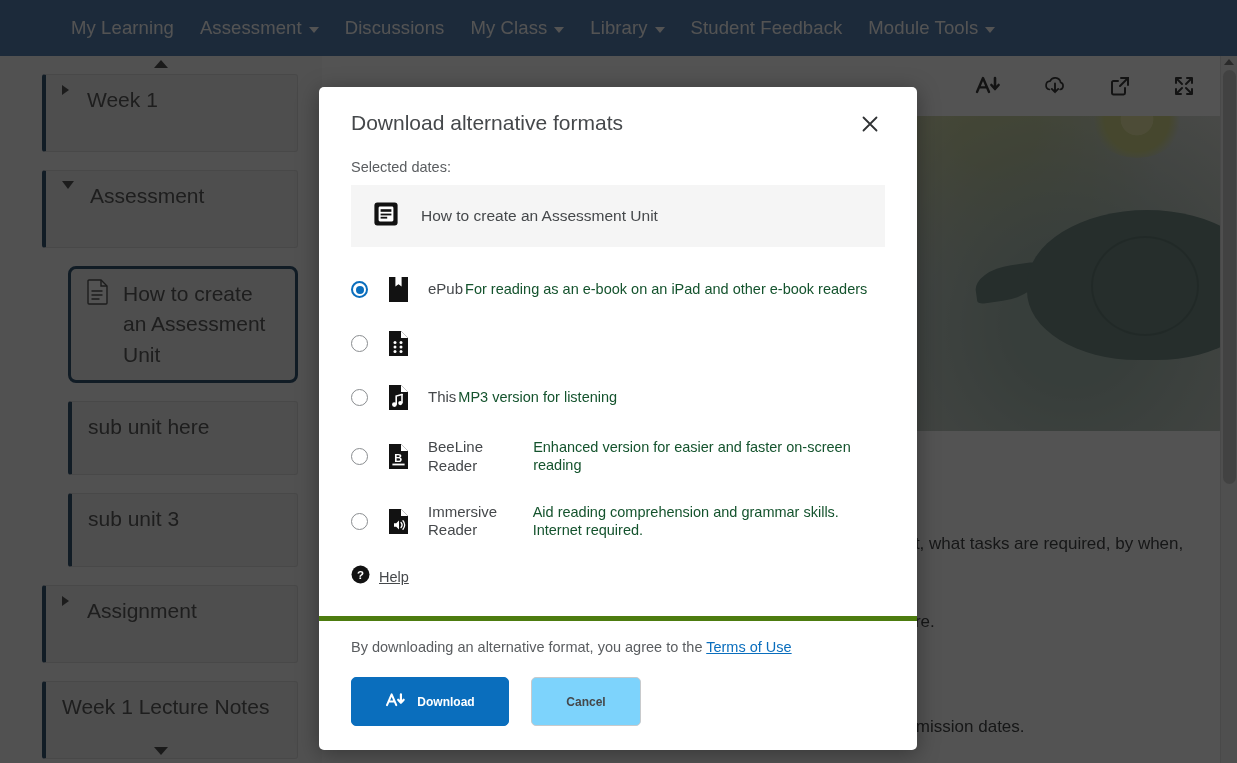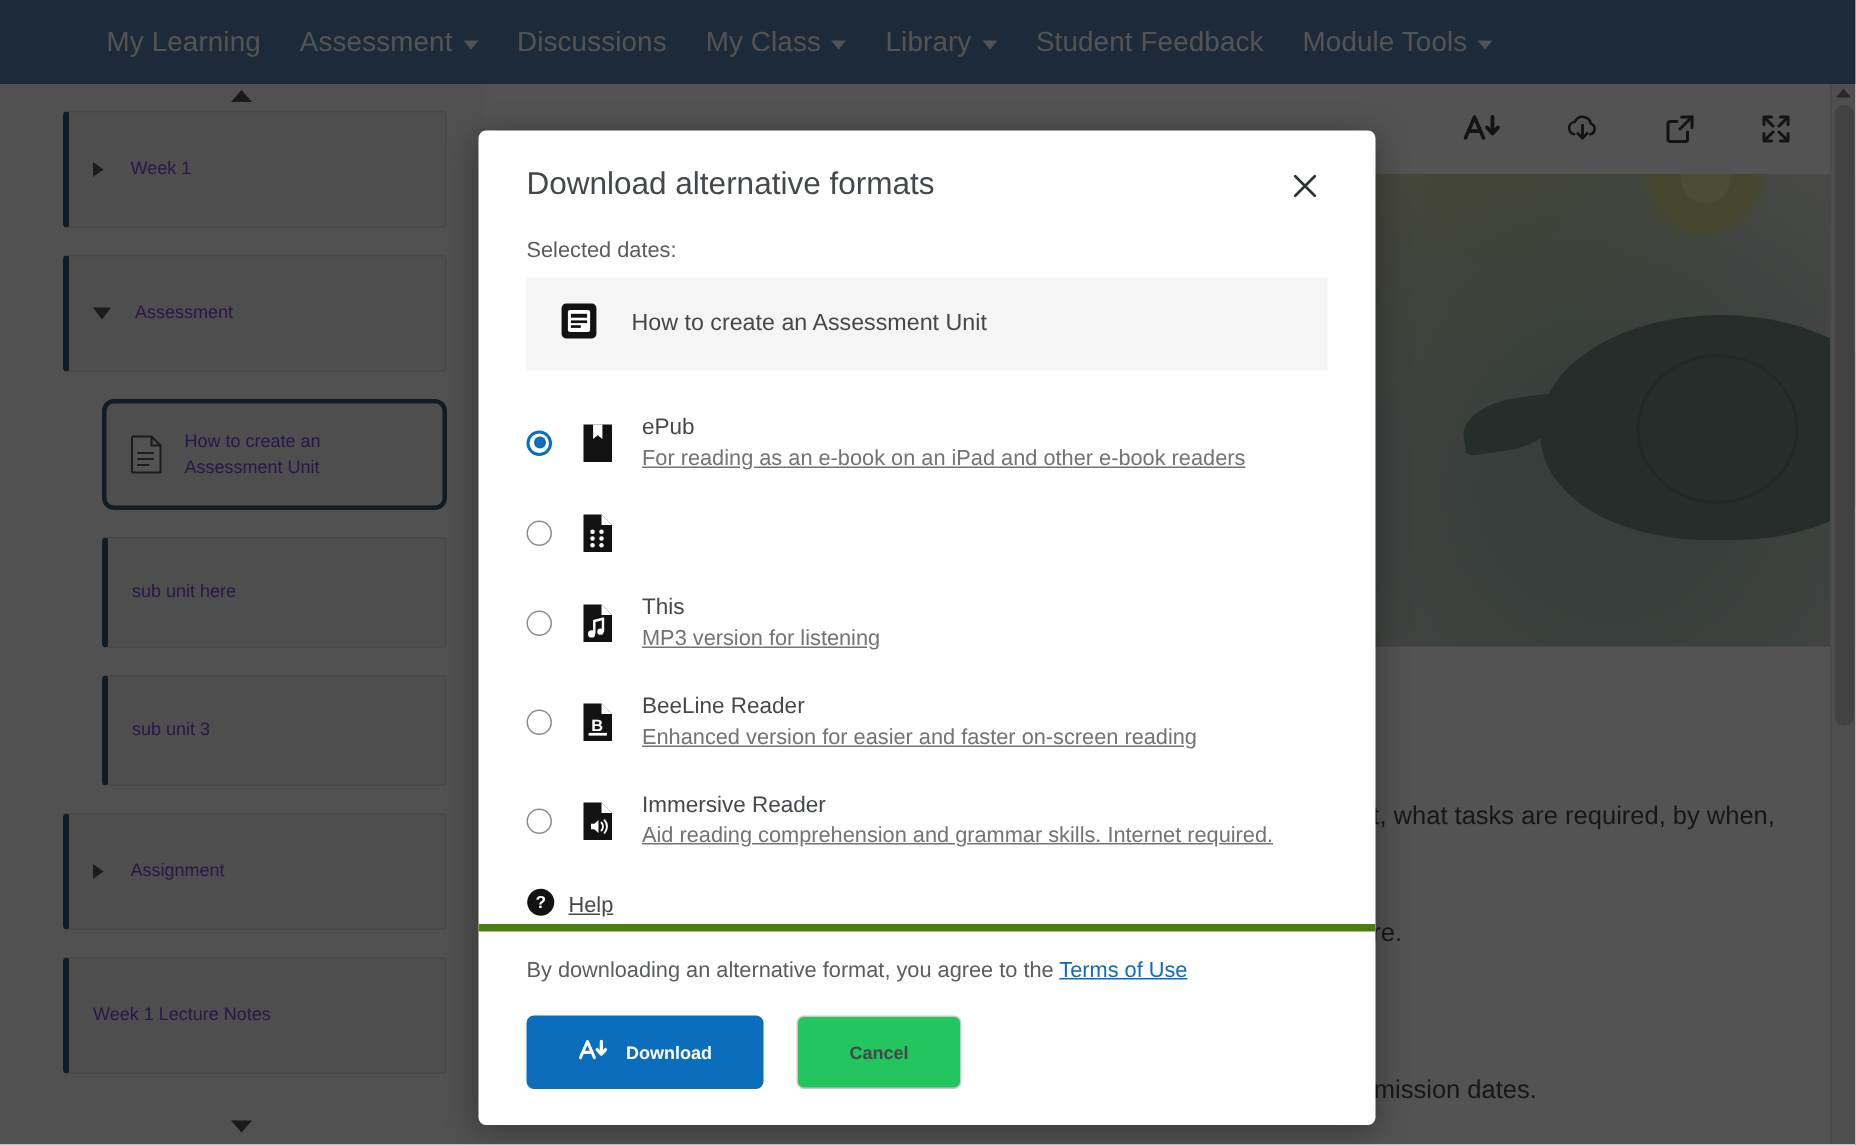--- a/index.html
+++ b/index.html
@@ -76,25 +76,25 @@
     border-right: 7px solid transparent;
     border-top: 8px solid #333;
   }
 
   .tree-item {
     background: #ececec;
     border: 1px solid #d8d8d8;
     border-left: 4px solid #13395c;
     border-radius: 3px;
     min-height: 78px;
-    display: flex; align-items: center;
+    display: flex; align-items: flex-start;
     padding: 10px 14px 10px 16px;
     margin-bottom: 18px;
-    font-size: 12px;
-    color: #6d28d9;
+    font-size: 21px;
+    color: #404040;
     cursor: pointer;
     position: relative;
   }
   .tree-item .tri {
     width: 0; height: 0;
     border-top: 5px solid transparent;
     border-bottom: 5px solid transparent;
     border-left: 7px solid #3b3b3b;
     margin-right: 18px;
     flex: 0 0 auto;
@@ -264,23 +264,23 @@
     border: 2px solid #0a6ebd;
   }
   .radio.checked::after {
     content: "";
     position: absolute; left: 50%; top: 50%;
     transform: translate(-50%,-50%);
     width: 8px; height: 8px; border-radius: 50%;
     background: #0a6ebd;
   }
   .opt-ico { flex: 0 0 auto; width: 26px; display:flex; align-items:center; justify-content:center; }
-  .opt-txt { display: flex; flex-direction: column; gap: 2px; }
+  .opt-txt { display: flex; flex-direction: row; gap: 2px; }
   .opt-title { font-size: 15px; color: #45484b; line-height: 1.25; }
-  .opt-desc  { font-size: 14.5px; color: #737373; line-height: 1.25; text-decoration: underline; }
+  .opt-desc  { font-size: 14.5px; color: #14532d; line-height: 1.25; }
 
   .help-row {
     display: flex; align-items: center; gap: 9px;
     margin-top: 18px;
   }
   .help-link {
     font-size: 14.5px; color: #45484b;
     text-decoration: underline; cursor: pointer;
   }
 
@@ -298,21 +298,21 @@
     display: inline-flex; align-items: center; justify-content: center;
     gap: 11px;
     cursor: pointer;
     padding: 0 26px;
   }
   .btn-primary {
     background: #0a6ebd; color: #fff; border: 1px solid #0a6ebd;
     min-width: 158px;
   }
   .btn-secondary {
-    background: #22c55e; color: #45484b; border: 1px solid #c8cacc;
+    background: #7dd3fc; color: #45484b; border: 1px solid #c8cacc;
     min-width: 110px;
   }
 </style>
 </head>
 <body>
 
 <div id="page-root">
 
   <nav class="topnav">
     <div class="topnav-item">

